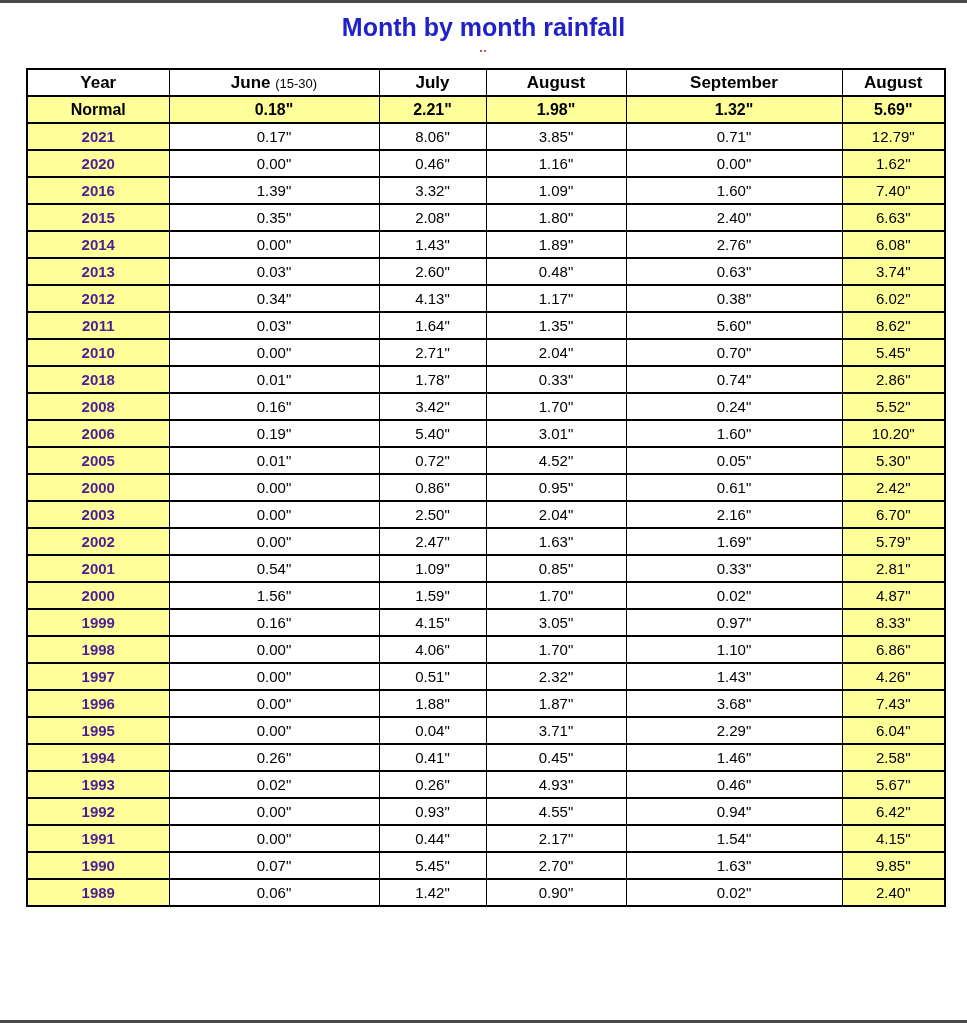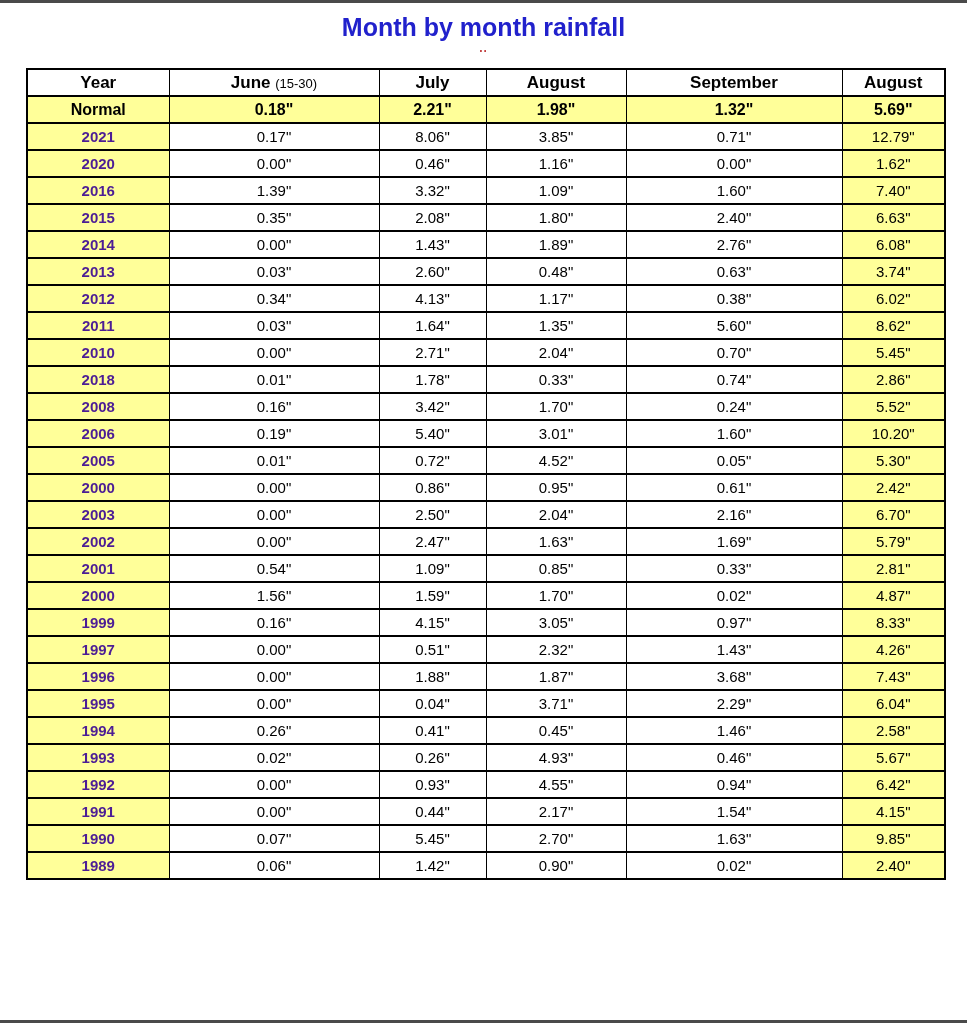--- a/index.html
+++ b/index.html
@@ -279,20 +279,28 @@
       </tr>
       <tr>
         <td class="year-cell">1999</td>
         <td class="data-cell">0.16"</td>
         <td class="data-cell">4.15"</td>
         <td class="data-cell">3.05"</td>
         <td class="data-cell">0.97"</td>
         <td class="total-cell">8.33"</td>
       </tr>
       <tr>
+        <td class="year-cell">1998</td>
+        <td class="data-cell">0.00"</td>
+        <td class="data-cell">4.06"</td>
+        <td class="data-cell">1.70"</td>
+        <td class="data-cell">1.10"</td>
+        <td class="total-cell">6.86"</td>
+      </tr>
+      <tr>
         <td class="year-cell">1997</td>
         <td class="data-cell">0.00"</td>
         <td class="data-cell">0.51"</td>
         <td class="data-cell">2.32"</td>
         <td class="data-cell">1.43"</td>
         <td class="total-cell">4.26"</td>
       </tr>
       <tr>
         <td class="year-cell">1996</td>
         <td class="data-cell">0.00"</td>

